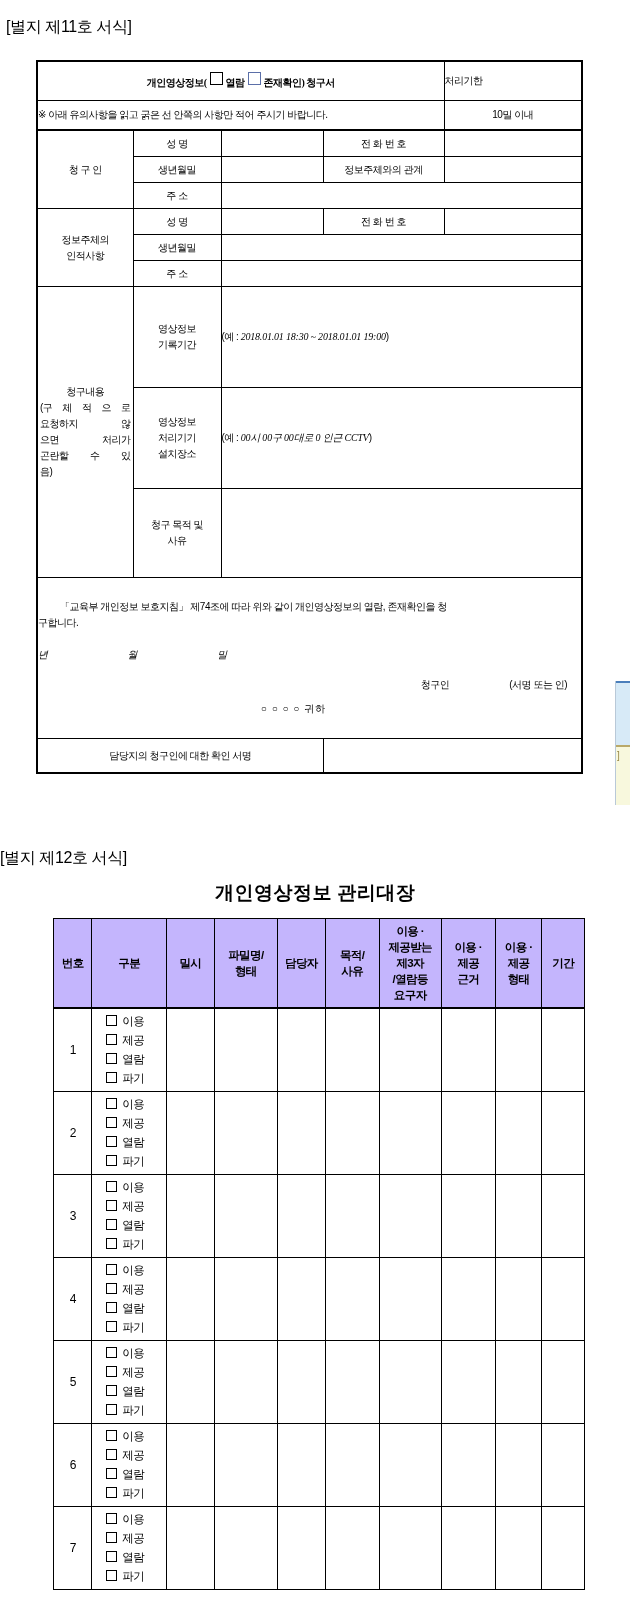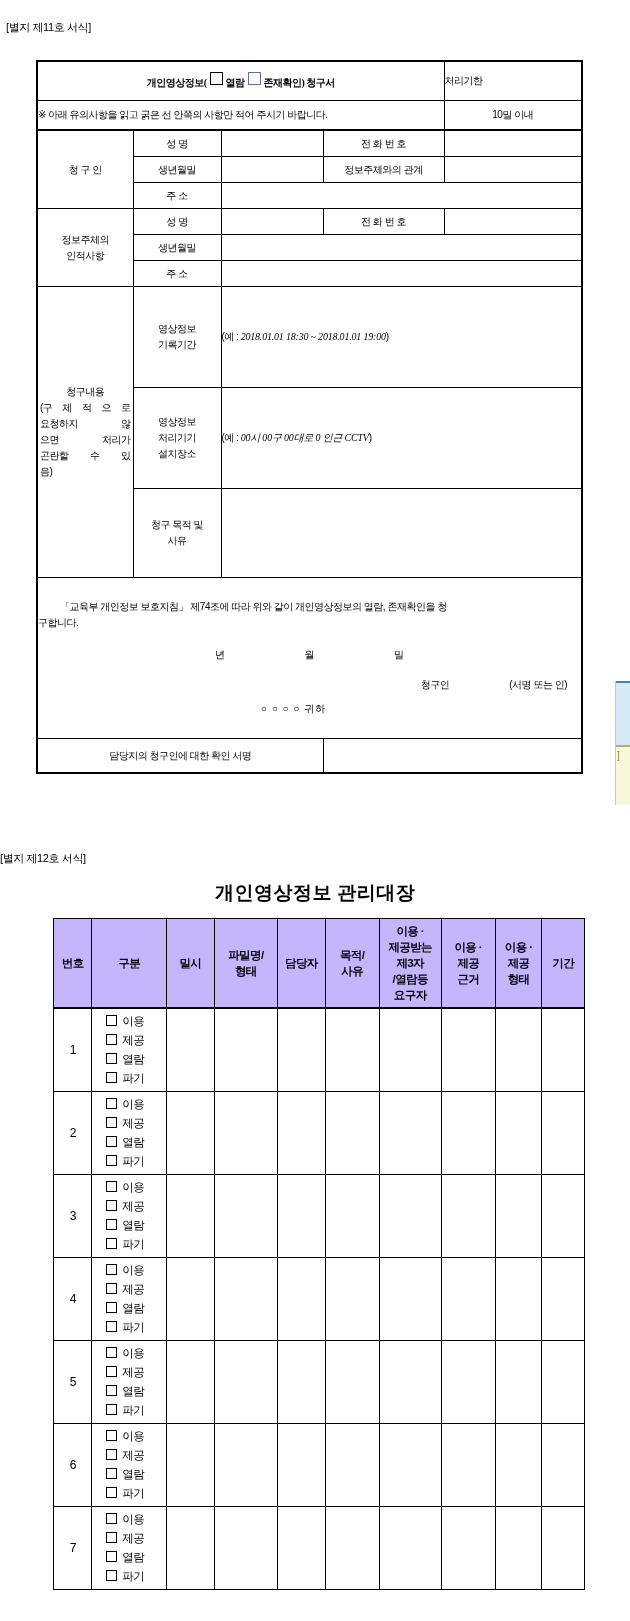--- a/index.html
+++ b/index.html
@@ -11,21 +11,21 @@
     width: 630px;
     min-height: 1621px;
     position: relative;
     font-family: "Liberation Sans", "DejaVu Sans", sans-serif;
     color: #000000;
     -webkit-font-smoothing: none;
   }
 
   
   .form-tag {
-    font-size: 11px;
+    font-size: 16px;
     line-height: 14px;
     letter-spacing: -0.4px;
   }
 
   
   #form1-tag {
     position: absolute;
     left: 6px;
     top: 20px;
   }
@@ -135,23 +135,23 @@
 
   .legal-cell {
     padding: 12px 14px 14px 14px;
     font-size: 12px;
     line-height: 22px;
     letter-spacing: -0.6px;
     vertical-align: top;
   }
   .legal-cell .para { text-indent: 22px; }
   .date-line {
-    text-align: center;
     margin-top: 16px;
     letter-spacing: 0;
+    font-style: italic;
   }
   .date-line span { display: inline-block; }
   .date-line .gap1 { width: 74px; }
   .date-line .gap2 { width: 74px; }
   .sign-line {
     text-align: right;
     margin-top: 14px;
     padding-right: 14px;
   }
   .sign-line .who { margin-right: 60px; }

